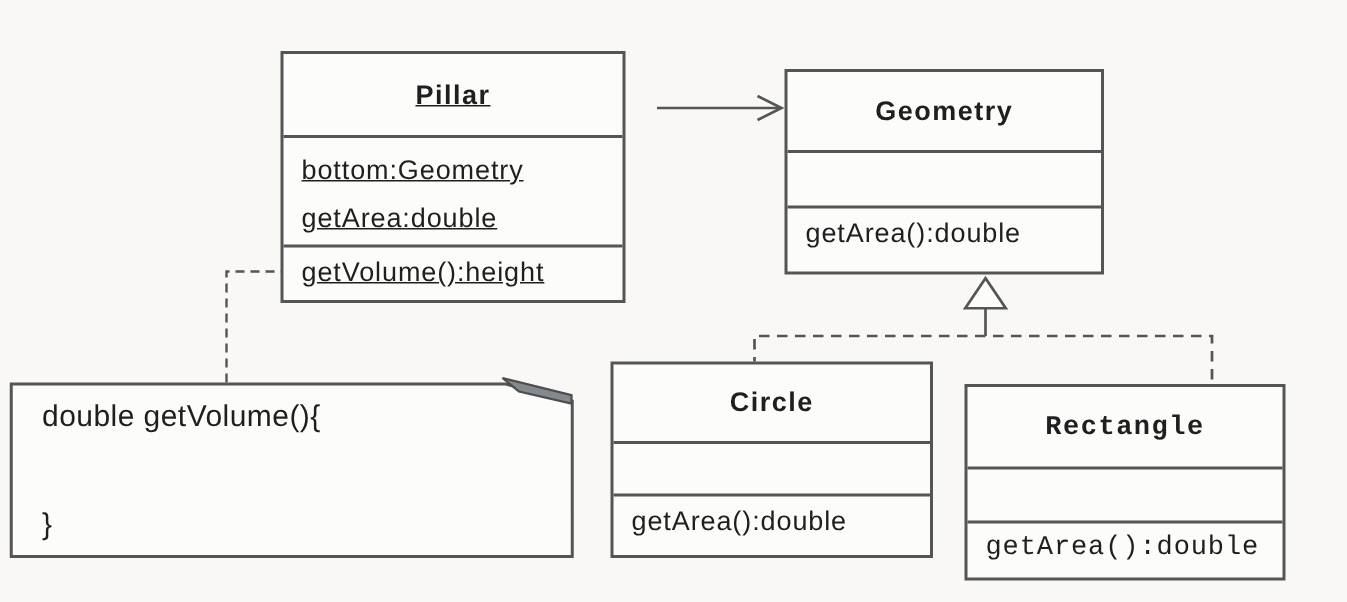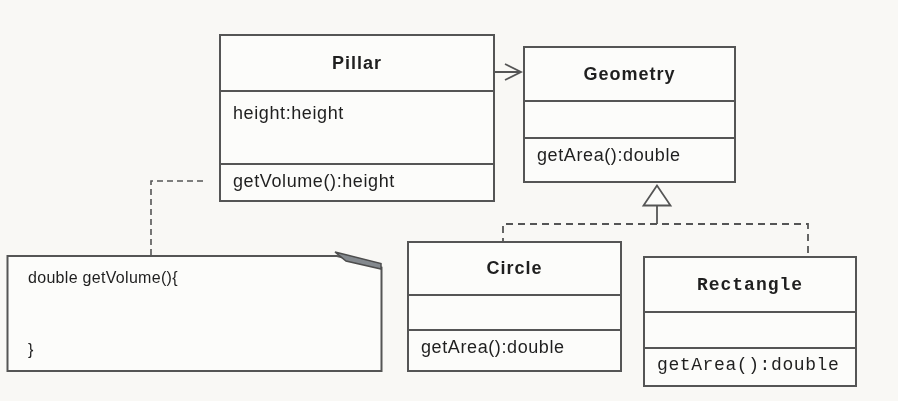--- a/index.html
+++ b/index.html
@@ -30,21 +30,21 @@
   .uml-methods { flex:1 1 auto; display:flex; align-items:flex-start; }
   .member {
     font-size:18px; letter-spacing:0.6px;
     padding-left:12px; line-height:32px;
     white-space:nowrap;
   }
   .attrs-pillar { padding-top:5px; }
 
   .note-text {
     position:absolute; left:7px; top:255px; width:376px; height:117px;
-    font-size:16px; letter-spacing:0.3px;
+    font-size:20px; letter-spacing:0.3px;
   }
   .note-line { position:absolute; white-space:nowrap; line-height:20px; }
   .nl0 { left:21px; top:13px; }
   .nl1 { left:41px; top:52px; }
   .nl2 { left:21px; top:85px; }
 </style>
 </head>
 <body>
 
 <div class="canvas">
@@ -63,24 +63,25 @@
 
     <g stroke="#555" stroke-width="1.8" fill="none">
       <path d="M657,185.5 L643.5,205.5 L670.5,205.5 Z" fill="#fcfcfa"></path>
       <line x1="657" y1="205.5" x2="657" y2="224"></line>
       <path d="M503,257 L503,224 L808,224 L808,256" stroke-dasharray="7 5"></path>
     </g>
 
     <path d="M203,181 L151,181 L151,255" stroke="#555" stroke-width="1.6" stroke-dasharray="6 4" fill="none"></path>
   </svg>
 
-  <div class="uml-class" style="left:219px; top:34px; width:276px; height:168px;">
+  <div class="uml-class" style="left:187px; top:34px; width:230px; height:168px;text-decoration:underline;">
     <div class="uml-title" style="height:54px">Pillar</div>
     <div class="uml-attrs attrs-pillar" style="height:73px">
-      <div class="member">height:height</div>
+      <div class="member">bottom:Geometry</div>
+      <div class="member">getArea:double</div>
     </div>
     <div class="uml-methods">
       <div class="member">getVolume():height</div>
     </div>
   </div>
 
   <div class="uml-class" style="left:523px; top:46px; width:213px; height:137px;">
     <div class="uml-title" style="height:52px">Geometry</div>
     <div class="uml-attrs" style="height:37px"></div>
     <div class="uml-methods">

